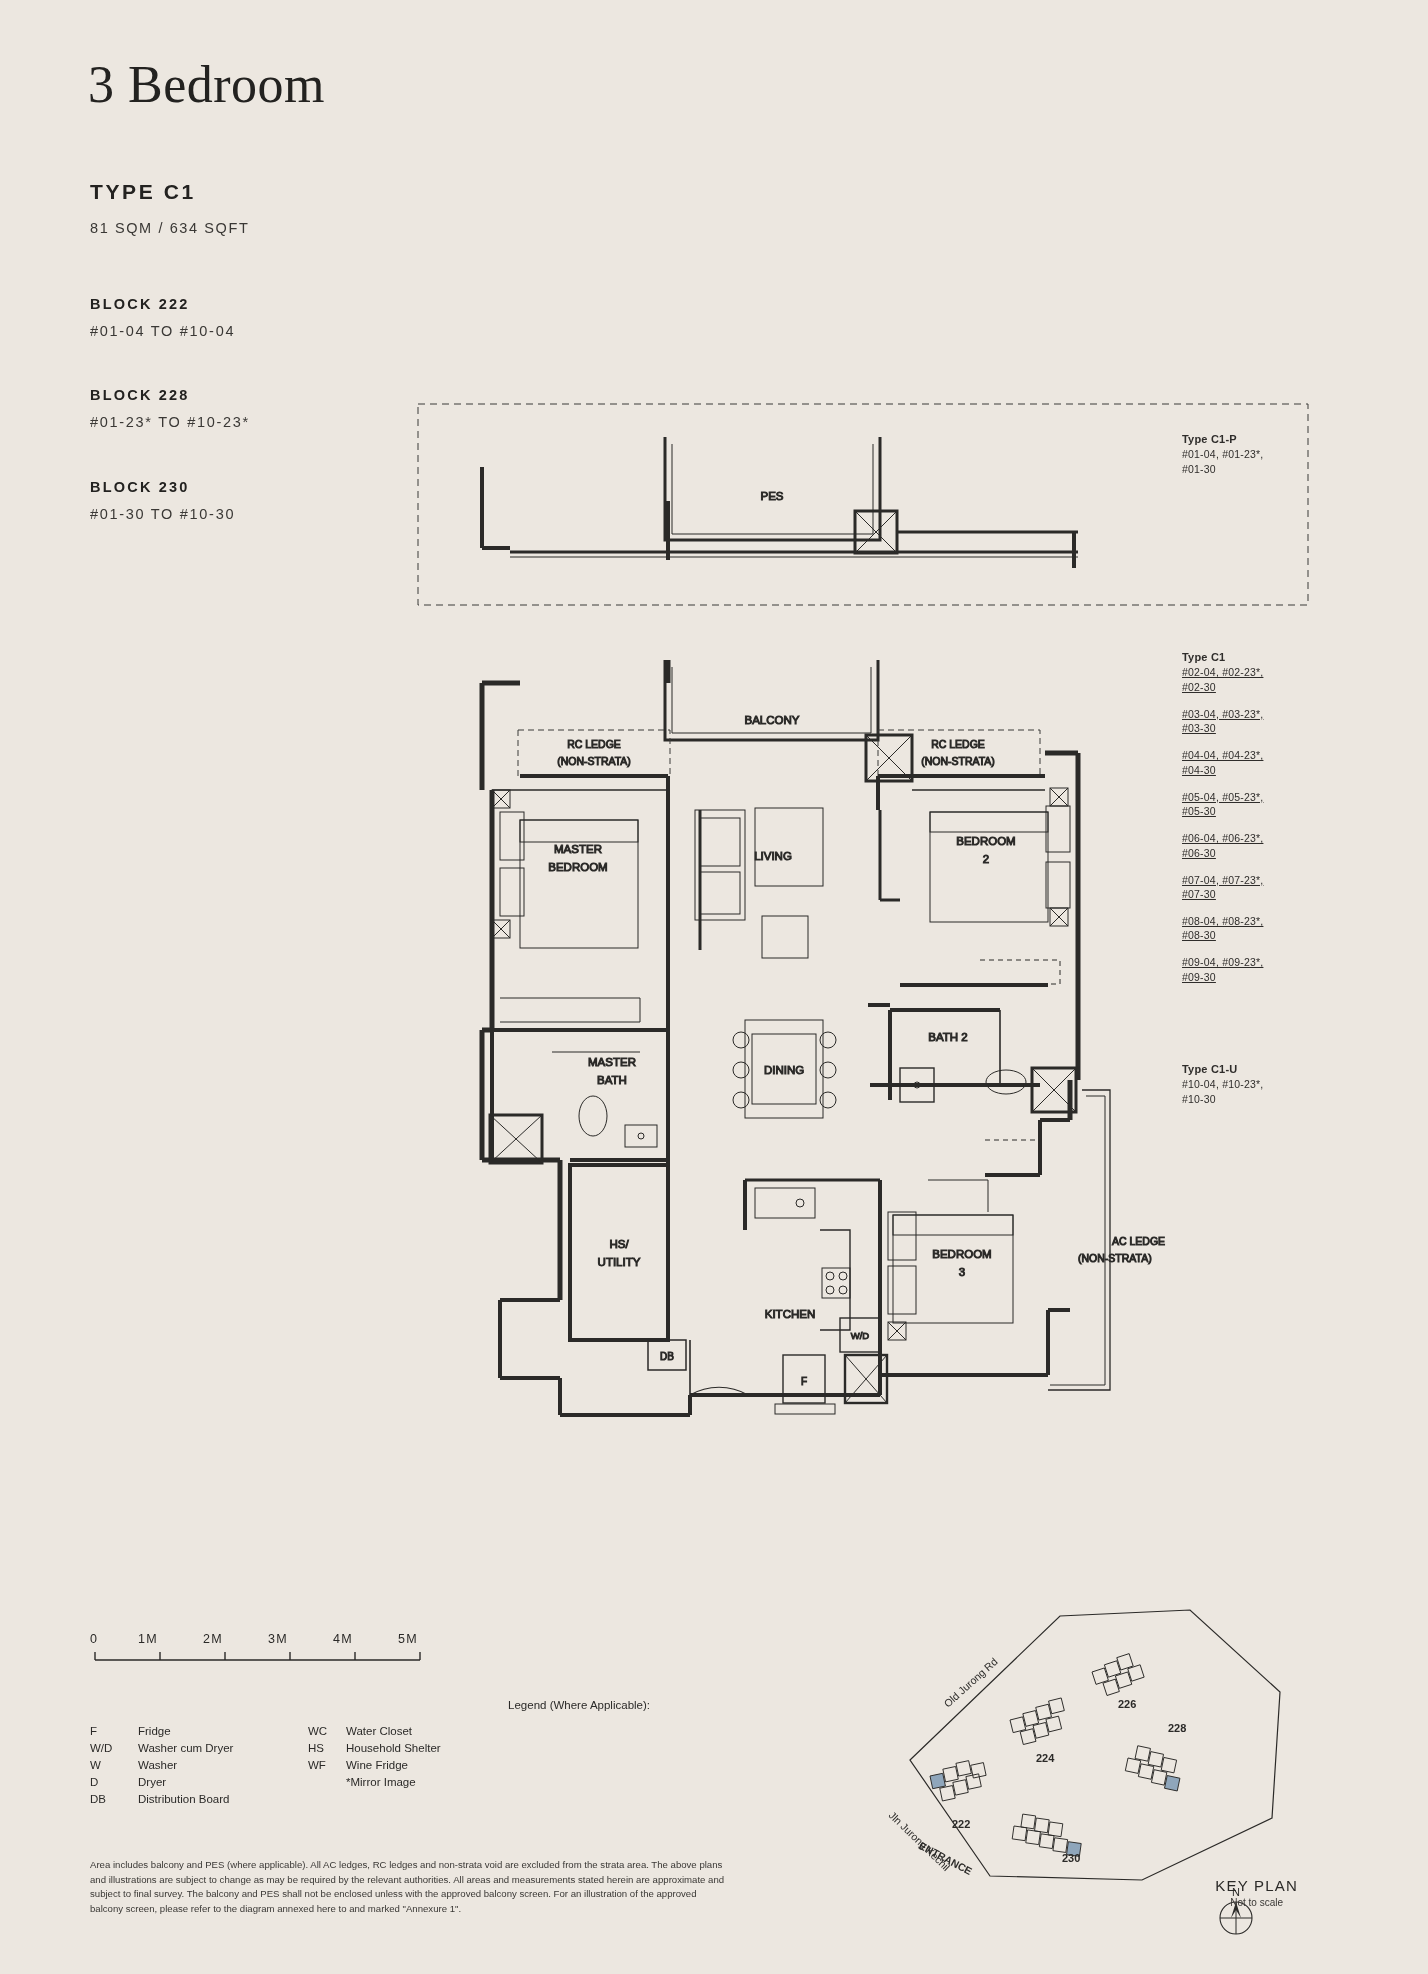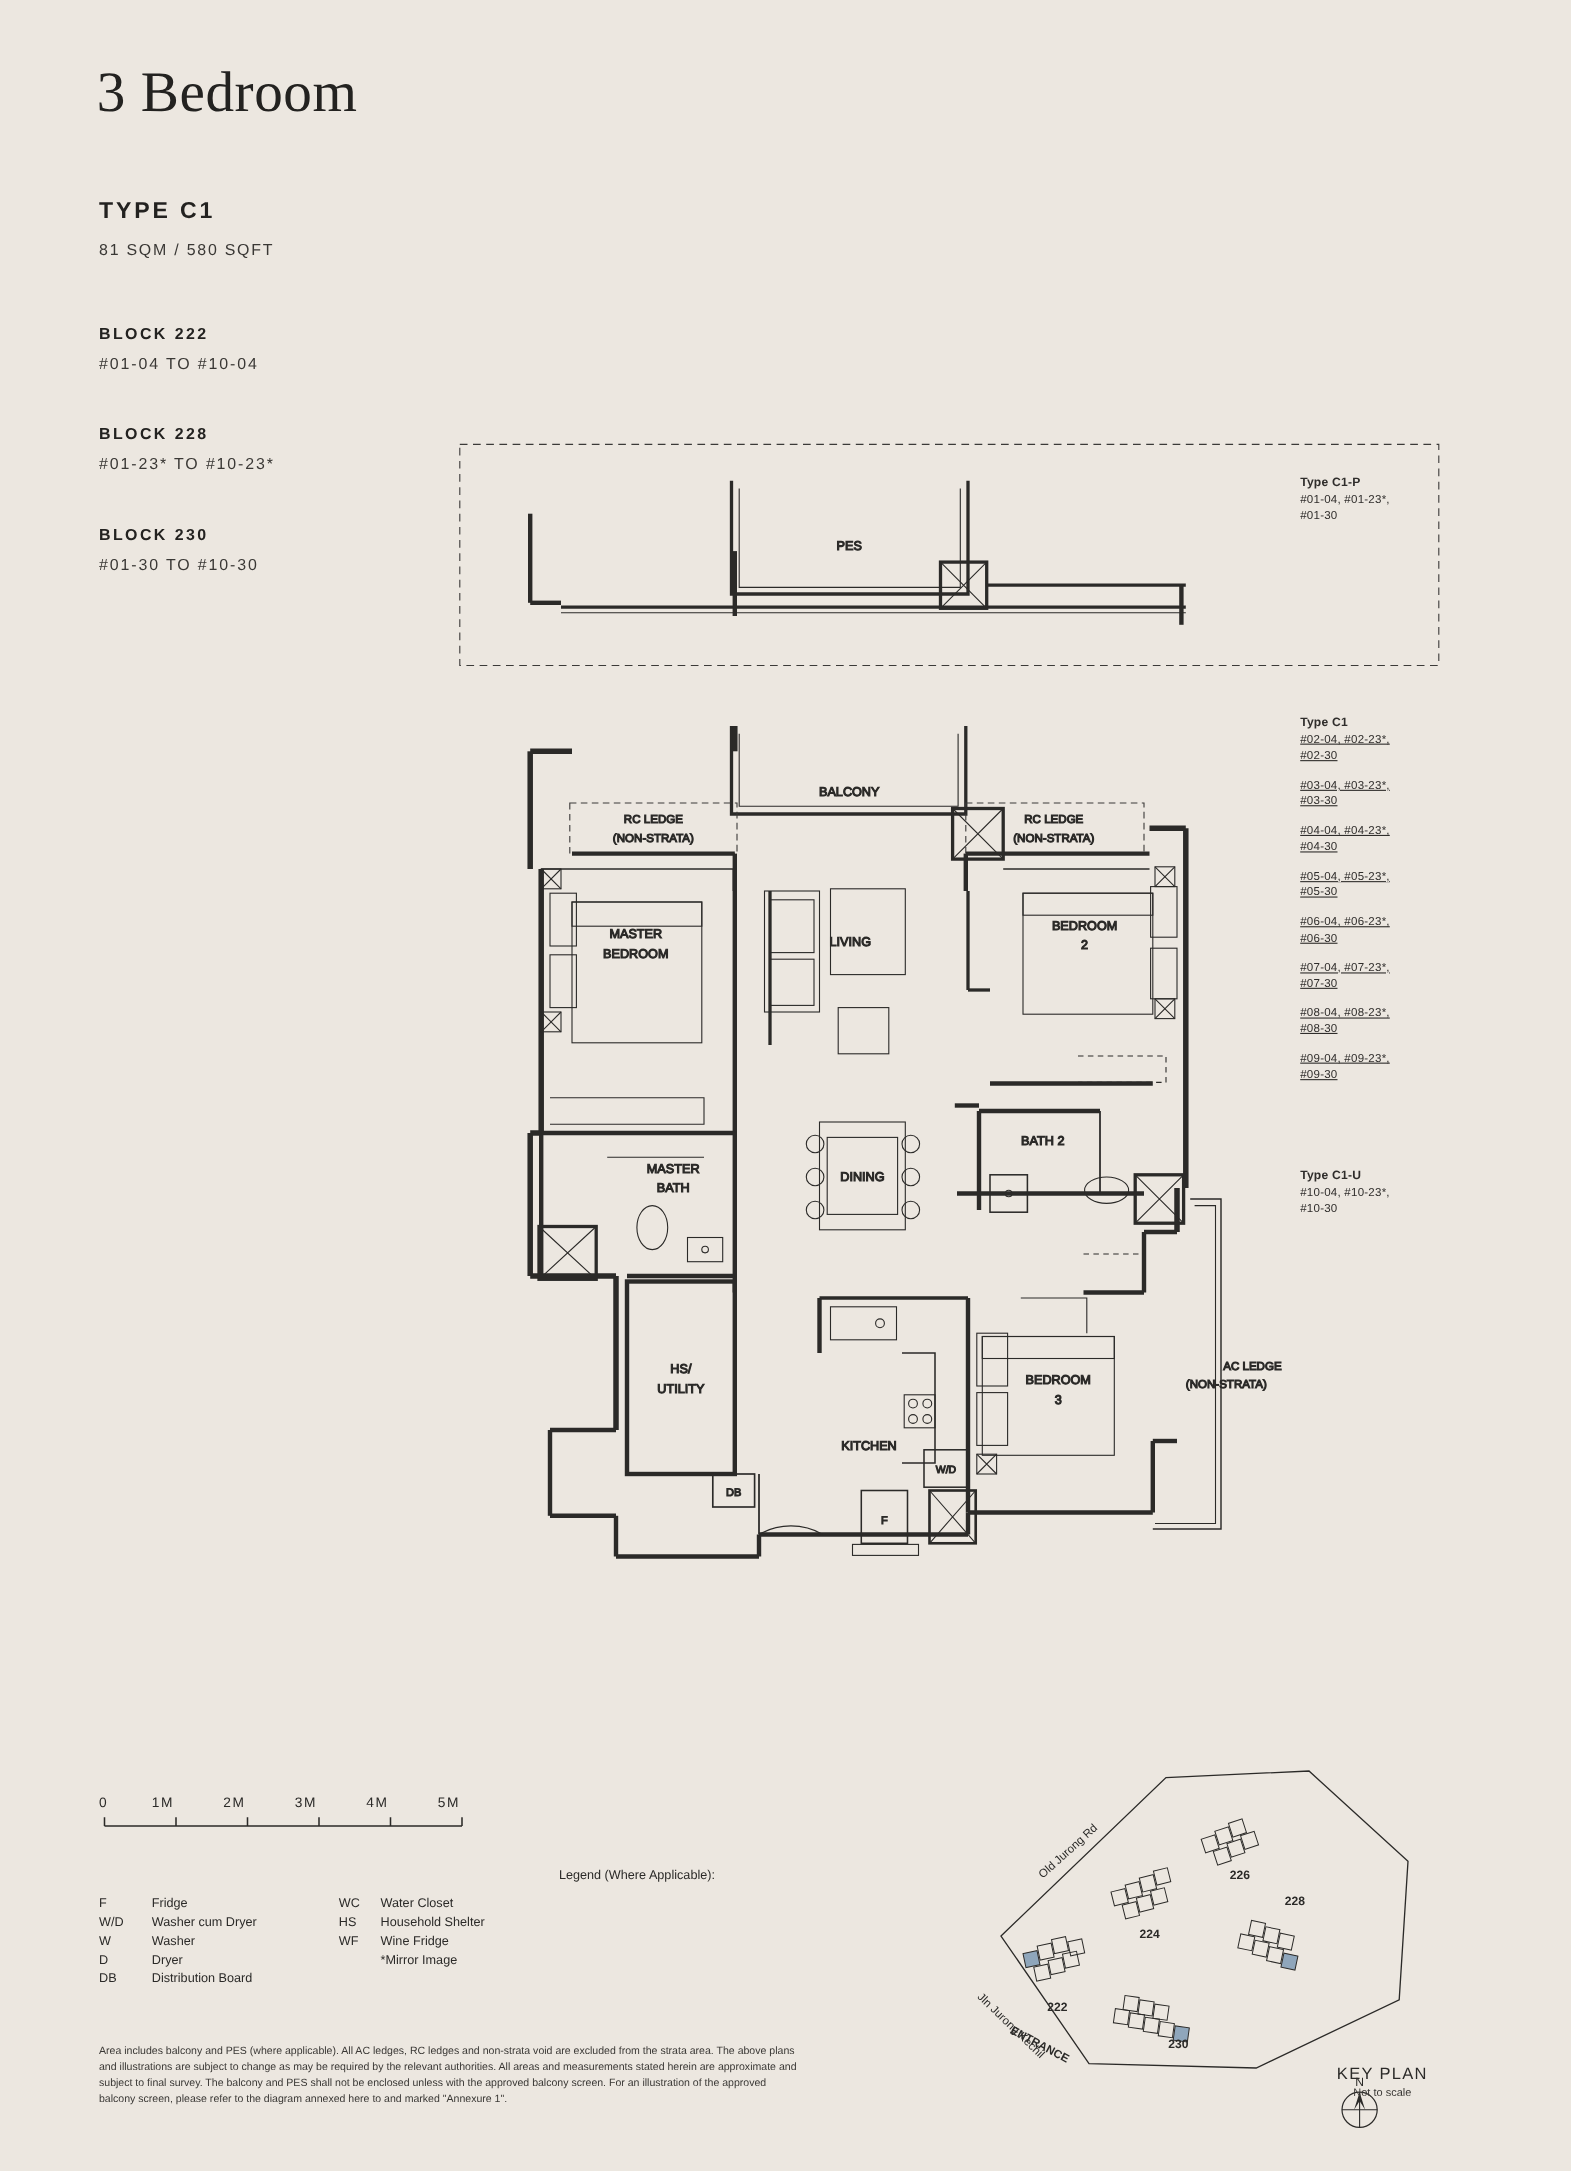--- a/index.html
+++ b/index.html
@@ -75,21 +75,21 @@
   .kp-title{font-size:15px;letter-spacing:1.2px;color:#2b2a28;}
   .kp-sub{font-size:10px;color:#3a3835;margin-top:3px;}
 </style>
 </head>
 <body>
 
 <div class="page">
 
   <div class="title">3 Bedroom</div>
   <div class="type-name">TYPE C1</div>
-  <div class="type-area">81 SQM / 580 SQFT</div>
+  <div class="type-area">81 SQM / 634 SQFT</div>
 
   <div class="blk blk1">
     <div class="bt">BLOCK 222</div>
     <div class="bu">#01-04 TO #10-04</div>
   </div>
   <div class="blk blk2">
     <div class="bt">BLOCK 228</div>
     <div class="bu">#01-23* TO #10-23*</div>
   </div>
   <div class="blk blk3">

